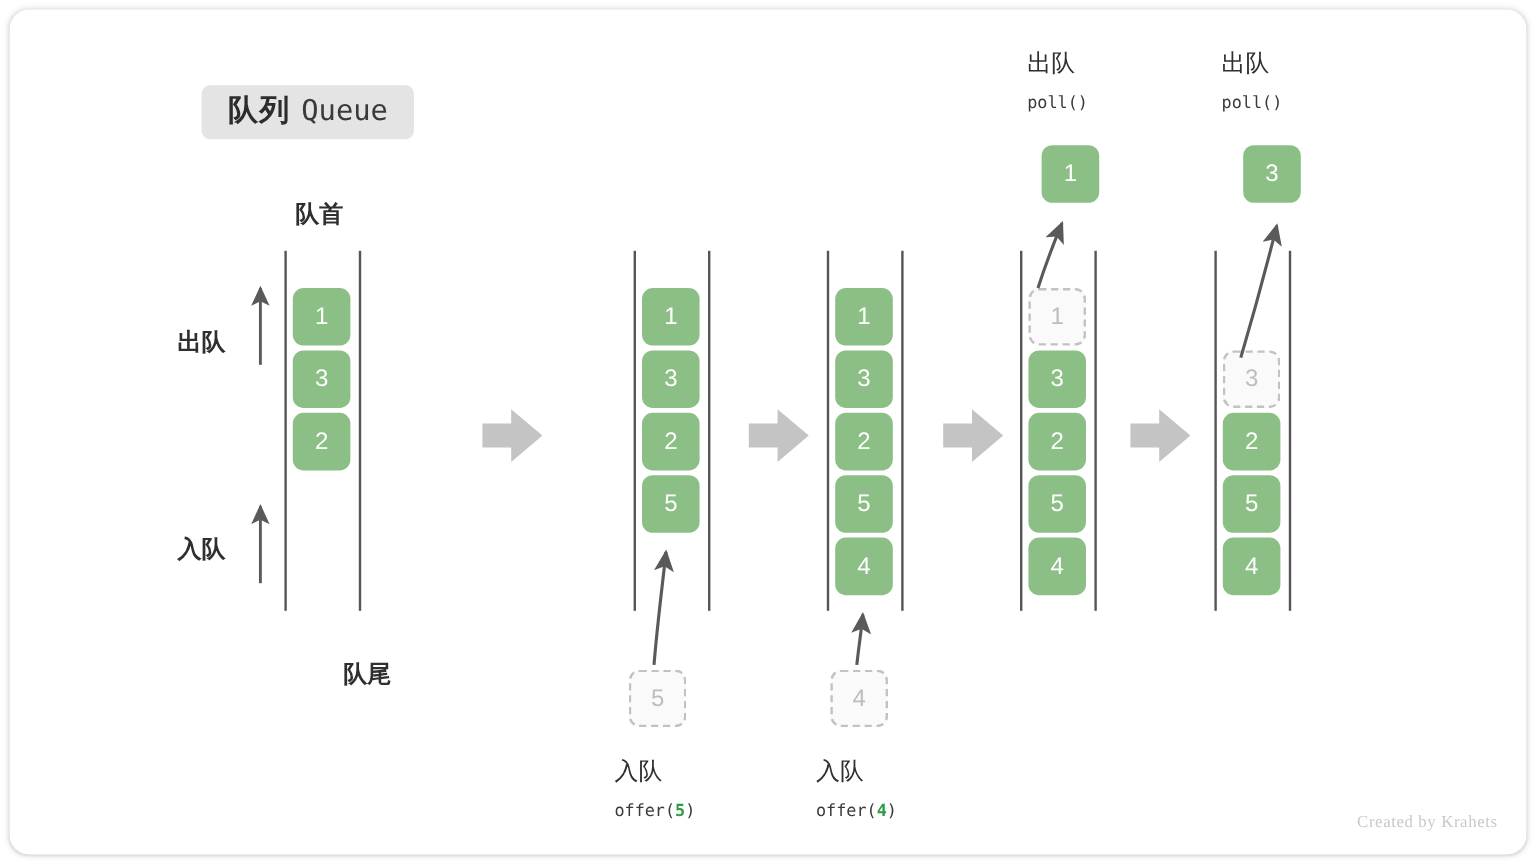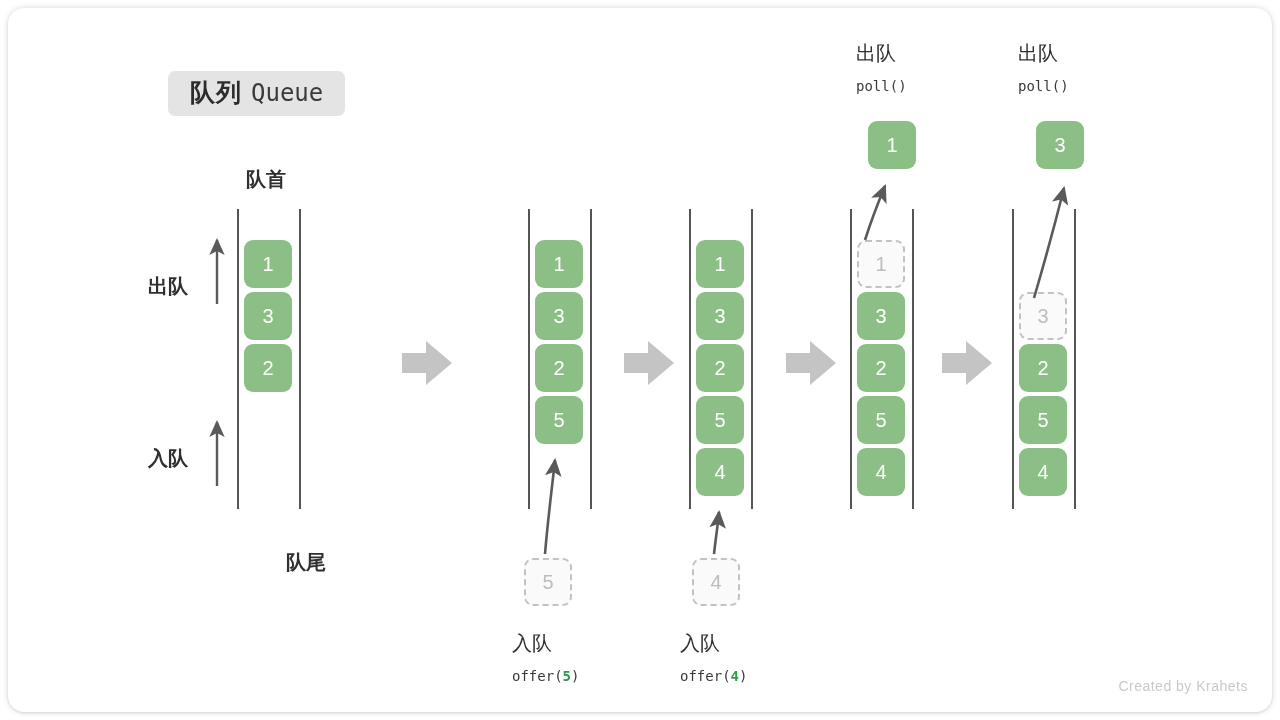--- a/index.html
+++ b/index.html
@@ -119,21 +119,21 @@
     width: 1264px;
     height: 704px;
     pointer-events: none;
   }
 
   
   .credit {
     position: absolute;
     right: 24px;
     bottom: 18px;
-    font-family: Liberation Sans, sans-serif;
+    font-family: Liberation Serif, serif;
     font-size: 14px;
     color: #c9c9c9;
     letter-spacing: 0.5px;
     white-space: nowrap;
   }
 </style>
 </head>
 <body>
 
 <div id="card">

